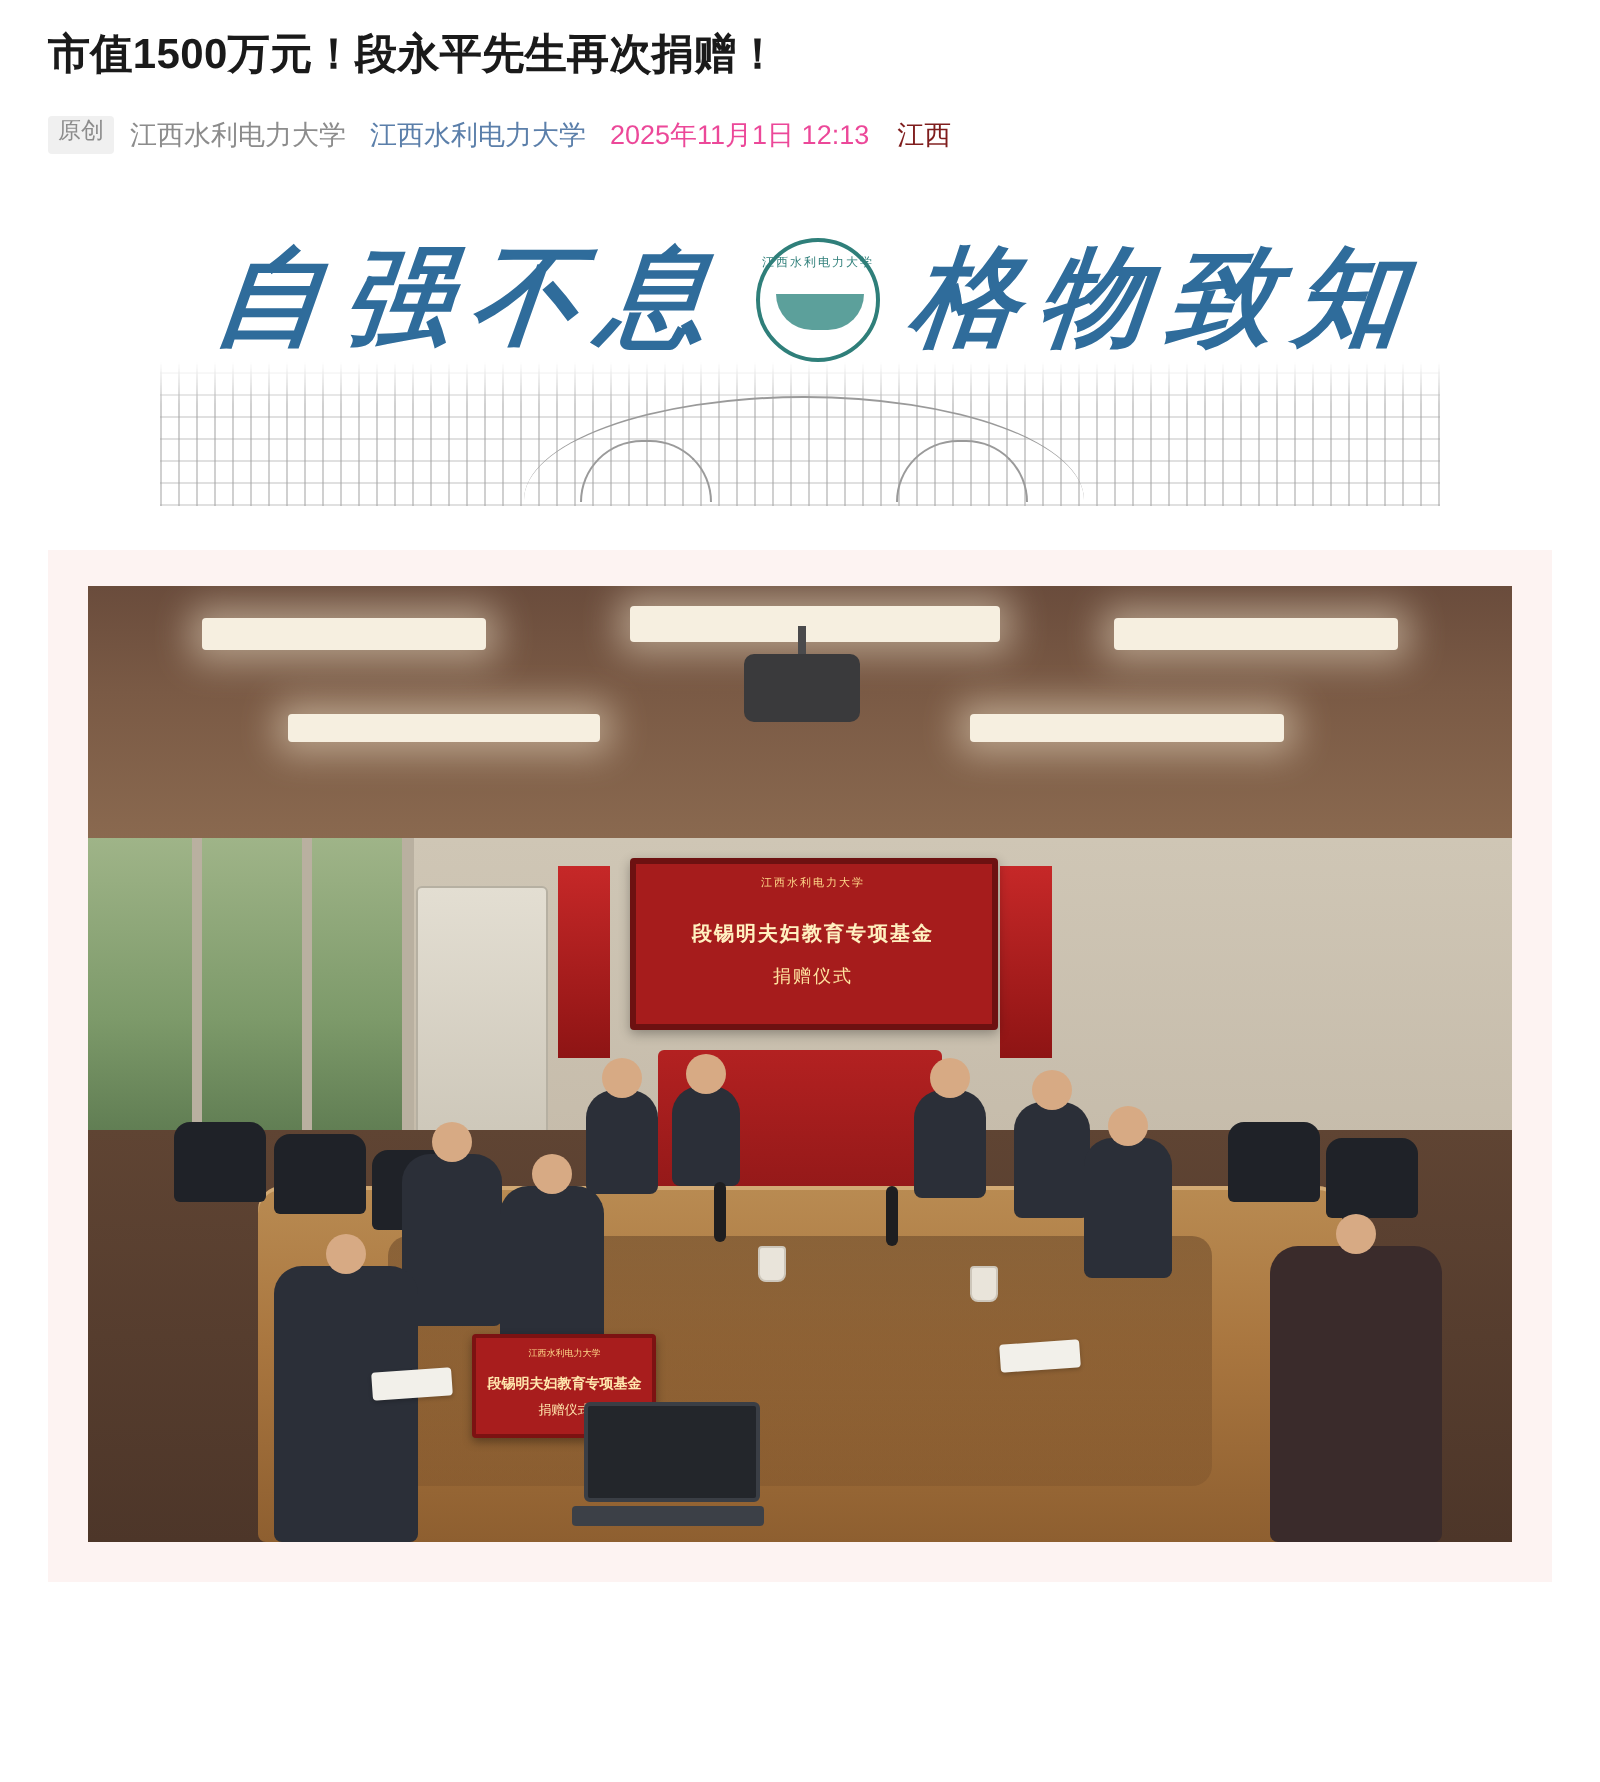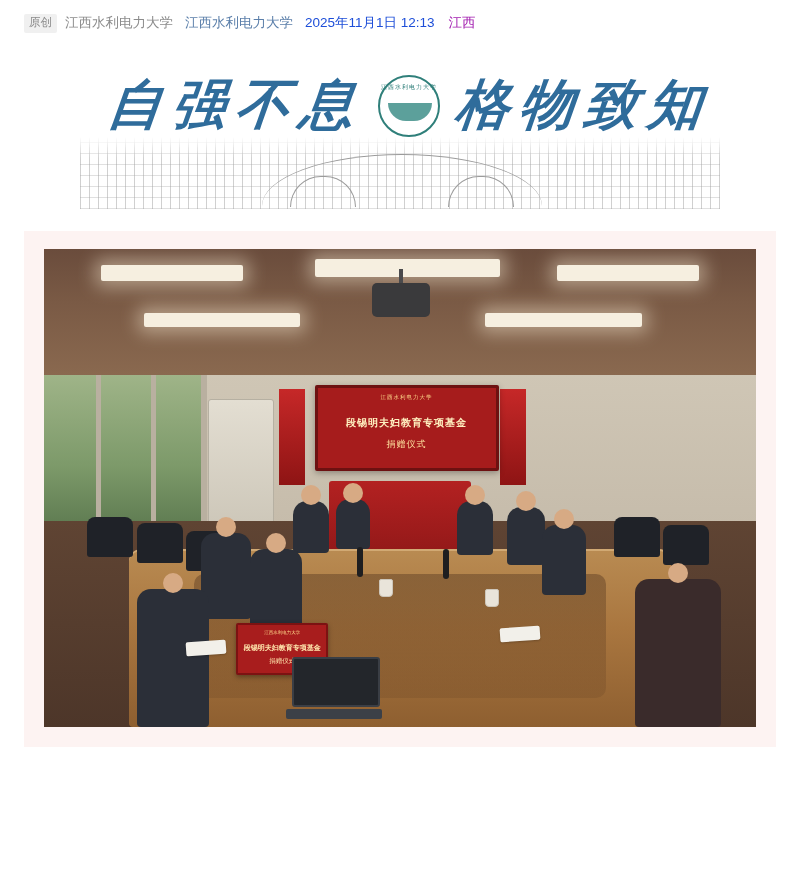--- a/index.html
+++ b/index.html
@@ -47,25 +47,25 @@
   .meta .author {
     color: #8c8c8c;
     margin-right: 12px;
   }
   .meta .account {
     color: #5b7faa;
     margin-right: 12px;
     cursor: pointer;
   }
   .meta .date {
-    color: #1d4ed8;
+    color: #ec4899;
     margin-right: 14px;
   }
   .meta .region {
-    color: #a21caf;
+    color: #7f1d1d;
   }
 
   
   .banner-wrap {
     display: flex;
     justify-content: center;
     margin-bottom: 22px;
   }
   .banner {
     width: 640px;
@@ -323,20 +323,21 @@
     padding: 16px 0 0 0;
     text-align: justify;
   }
   .body-text p { margin: 0; text-indent: 2em; }
 </style>
 </head>
 <body>
 
 <div class="article">
 
+  <h1 class="title">市值1500万元！段永平先生再次捐赠！</h1>
 
   <div class="meta">
     <span class="tag">原创</span>
     <span class="author">江西水利电力大学</span>
     <span class="account">江西水利电力大学</span>
     <span class="date">2025年11月1日 12:13</span>
     <span class="region">江西</span>
   </div>
 
   <div class="banner-wrap">

